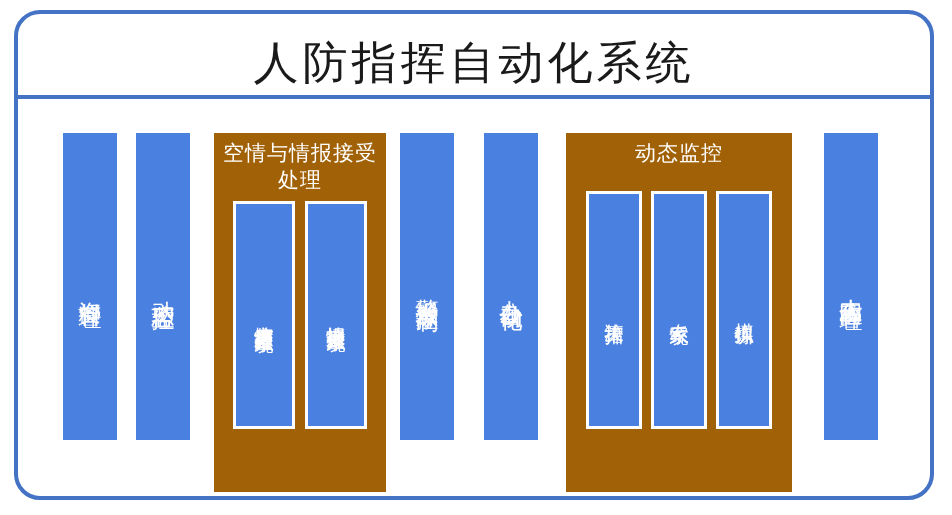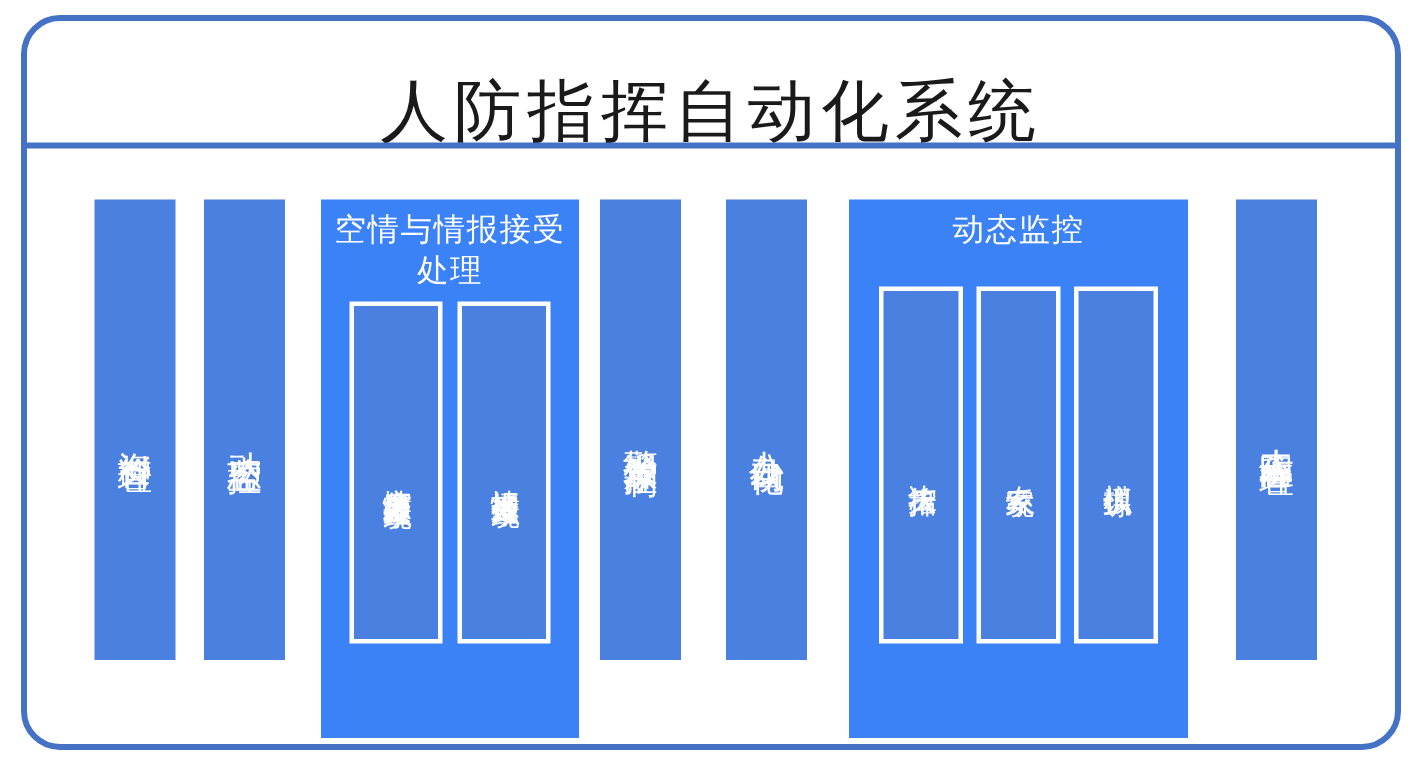--- a/index.html
+++ b/index.html
@@ -28,21 +28,21 @@
     box-sizing: border-box;
     border: 4px solid #4472C4;
     border-radius: 26px;
     background: #ffffff;
   }
 
   
   .title-band {
     position: absolute;
     left: 18px;
-    top: 26px;
+    top: 15px;
     width: 912px;
     height: 96px;
     display: flex;
     align-items: center;
     justify-content: center;
   }
   .title-text {
     font-family: "Liberation Serif", "DejaVu Serif", serif;
     font-size: 45px;
     line-height: 1;
@@ -89,21 +89,21 @@
     color: #ffffff;
     letter-spacing: 2px;
     white-space: nowrap;
   }
 
   
   .group {
     position: absolute;
     top: 13px;
     height: 359px;
-    background: #3b82f6;
+    background: #a16207;
     box-sizing: border-box;
     padding-top: 7px;
   }
   .group-title {
     font-family: "Liberation Serif", "DejaVu Serif", serif;
     font-size: 21px;
     line-height: 1.28;
     color: #ffffff;
     text-align: center;
     letter-spacing: 1px;

